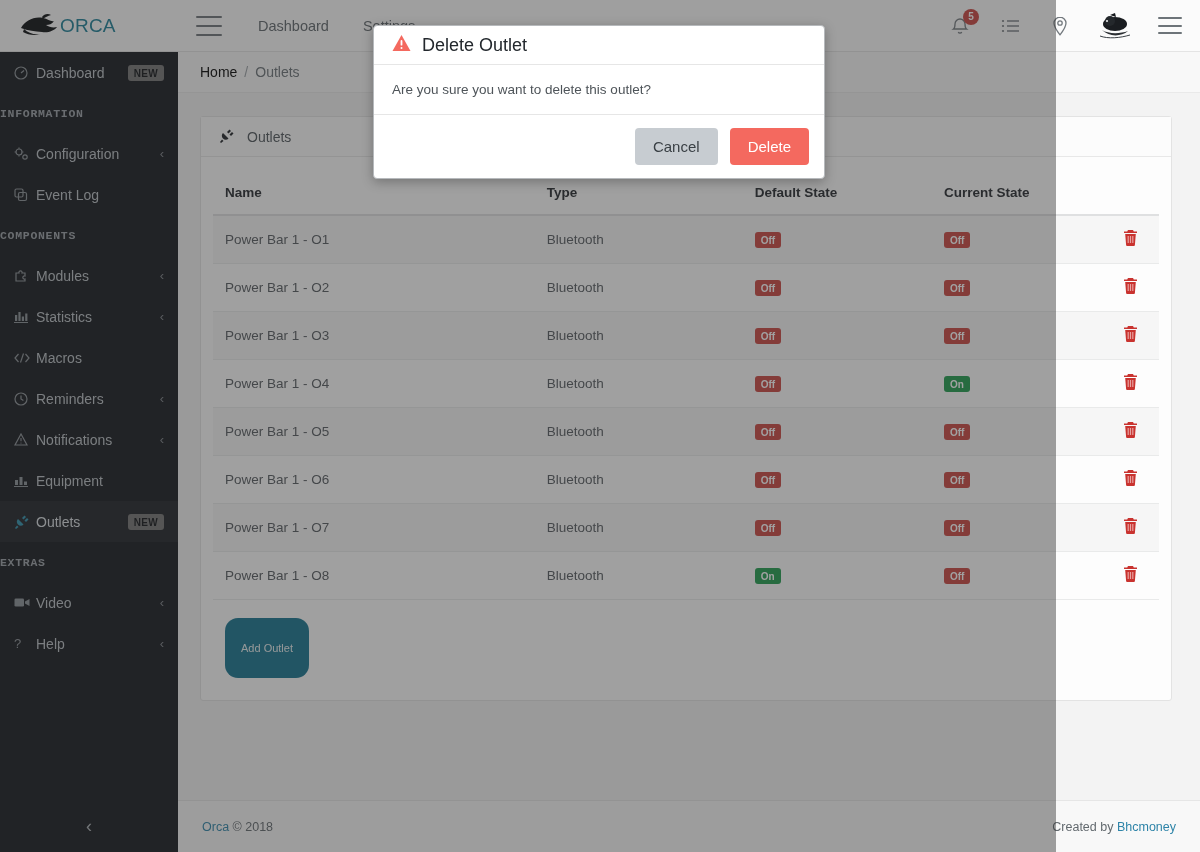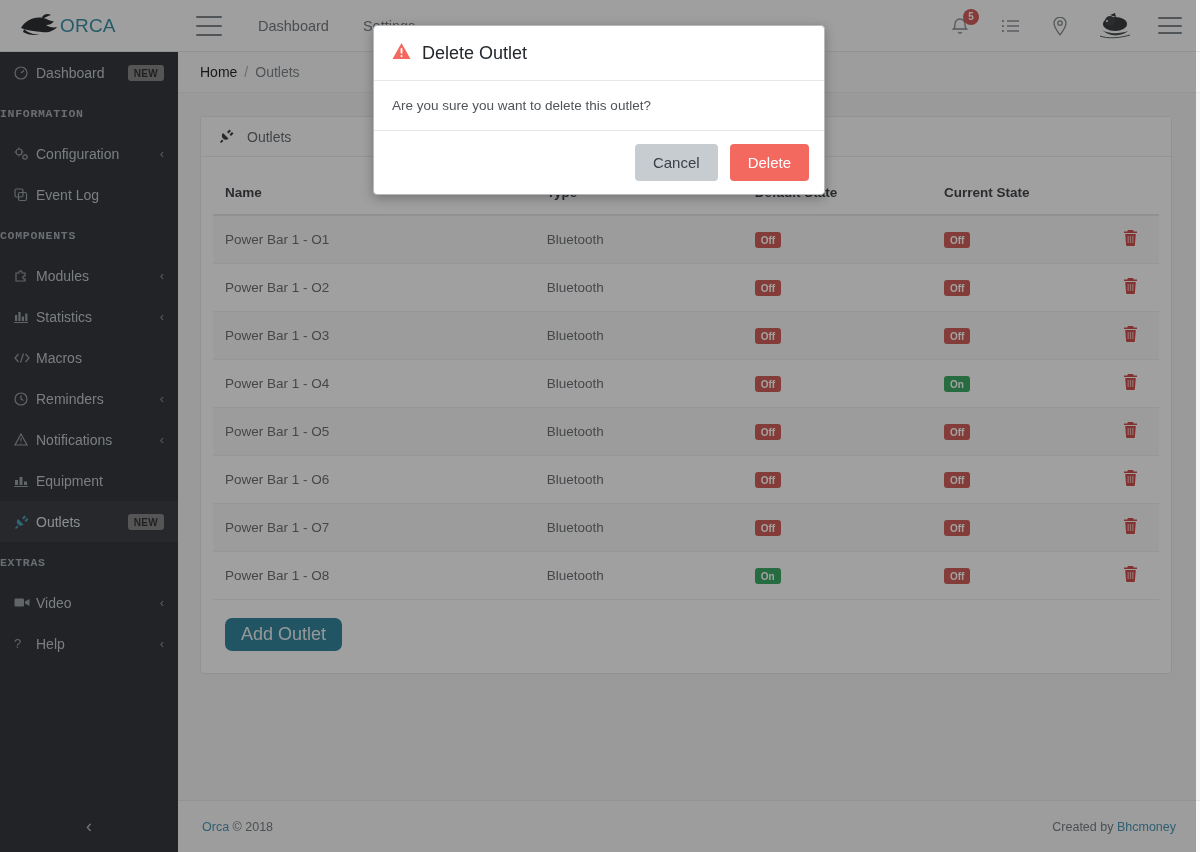--- a/index.html
+++ b/index.html
@@ -7,21 +7,21 @@
     width: 1200px; height: 852px;
     font-family: "Liberation Sans", sans-serif;
     background: #ffffff;
     overflow: hidden;
   }
   #app { position: relative; width: 1200px; height: 852px; }
 
   
   #page {
     position: absolute; inset: 0;
-    width: 1196px; height: 852px;
+    width: 1056px; height: 852px;
   }
   #dim {
     position: absolute; inset: 0;
     background: rgba(50,50,50,0.46);
     z-index: 50;
   }
 
   
   .topbar {
     position: absolute; top: 0; left: 0;
@@ -155,21 +155,21 @@
     min-width: 24px; text-align: center;
   }
   .state-on  { background: #1f9c4d; }
   .state-off { background: #c9453f; }
   .trash {
     color: #c9332f; font-size: 15px; cursor: pointer; display: inline-block;
   }
   .add-btn {
     margin: 18px 0 0 12px;
     background: #16748f; color: #e8eef0; border: none;
-    font-size: 18px; padding: 6px 16px; border-radius: 7px;
+    font-size: 11px; padding: 24px 16px; border-radius: 13px;
     cursor: pointer; font-family: "Liberation Sans", sans-serif;
   }
 
   .footer {
     position: absolute; bottom: 0; left: 0; width: 1022px; height: 52px;
     background: #f8f8f8; border-top: 1px solid #e6e6e6;
     display: flex; align-items: center; padding: 0 24px;
     font-size: 12.5px; color: #62696e;
   }
   .footer a { color: #2e84a8; text-decoration: none; }
@@ -179,21 +179,21 @@
   .modal {
     position: absolute; z-index: 100;
     left: 373px; top: 25px; width: 452px;
     background: #ffffff;
     border: 1px solid #b6b9bc;
     border-radius: 4px;
     box-shadow: 0 3px 12px rgba(0,0,0,0.28);
   }
   .modal-head {
     display: flex; align-items: flex-end; gap: 11px;
-    padding: 16px 18px; border-bottom: 1px solid #e6e6e6;
+    padding: 8px 18px; border-bottom: 1px solid #e6e6e6;
   }
   .modal-title { font-size: 18px; color: #23282d; }
   .modal-body {
     padding: 17px 18px; font-size: 13.5px; color: #4e5459;
     border-bottom: 1px solid #e6e6e6;
   }
   .modal-foot {
     padding: 13px 15px; display: flex; justify-content: flex-end; gap: 12px;
   }
   .btn {

